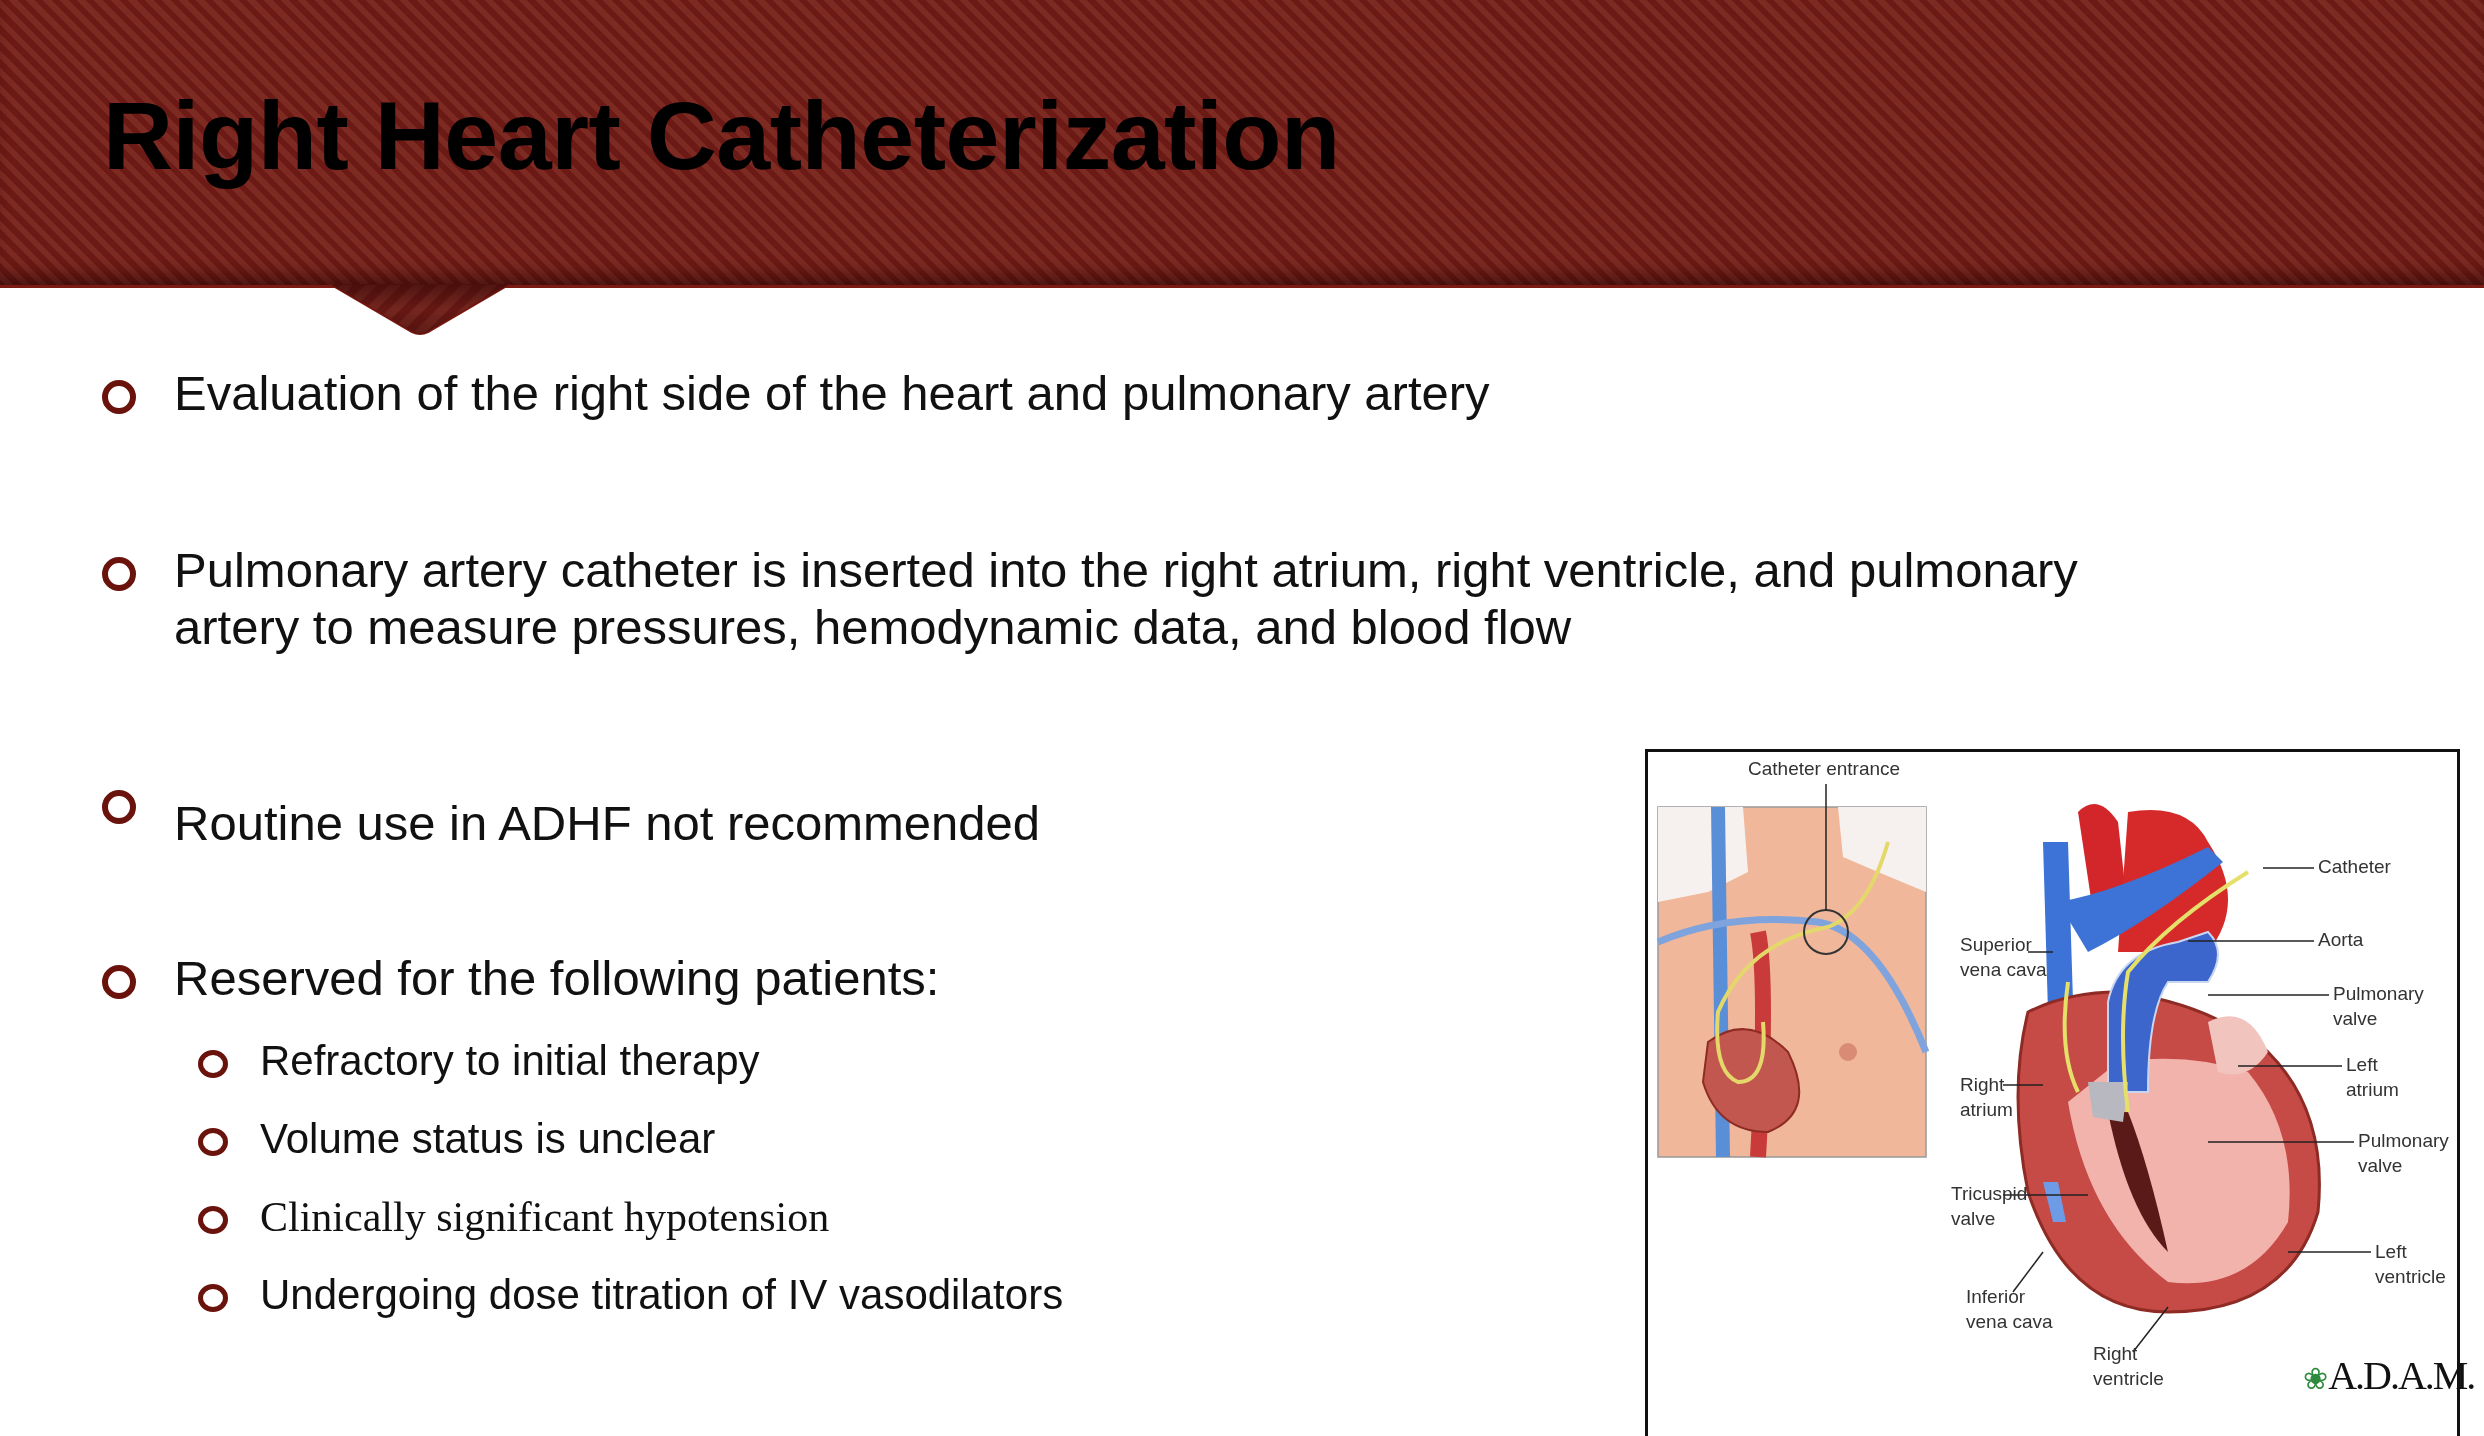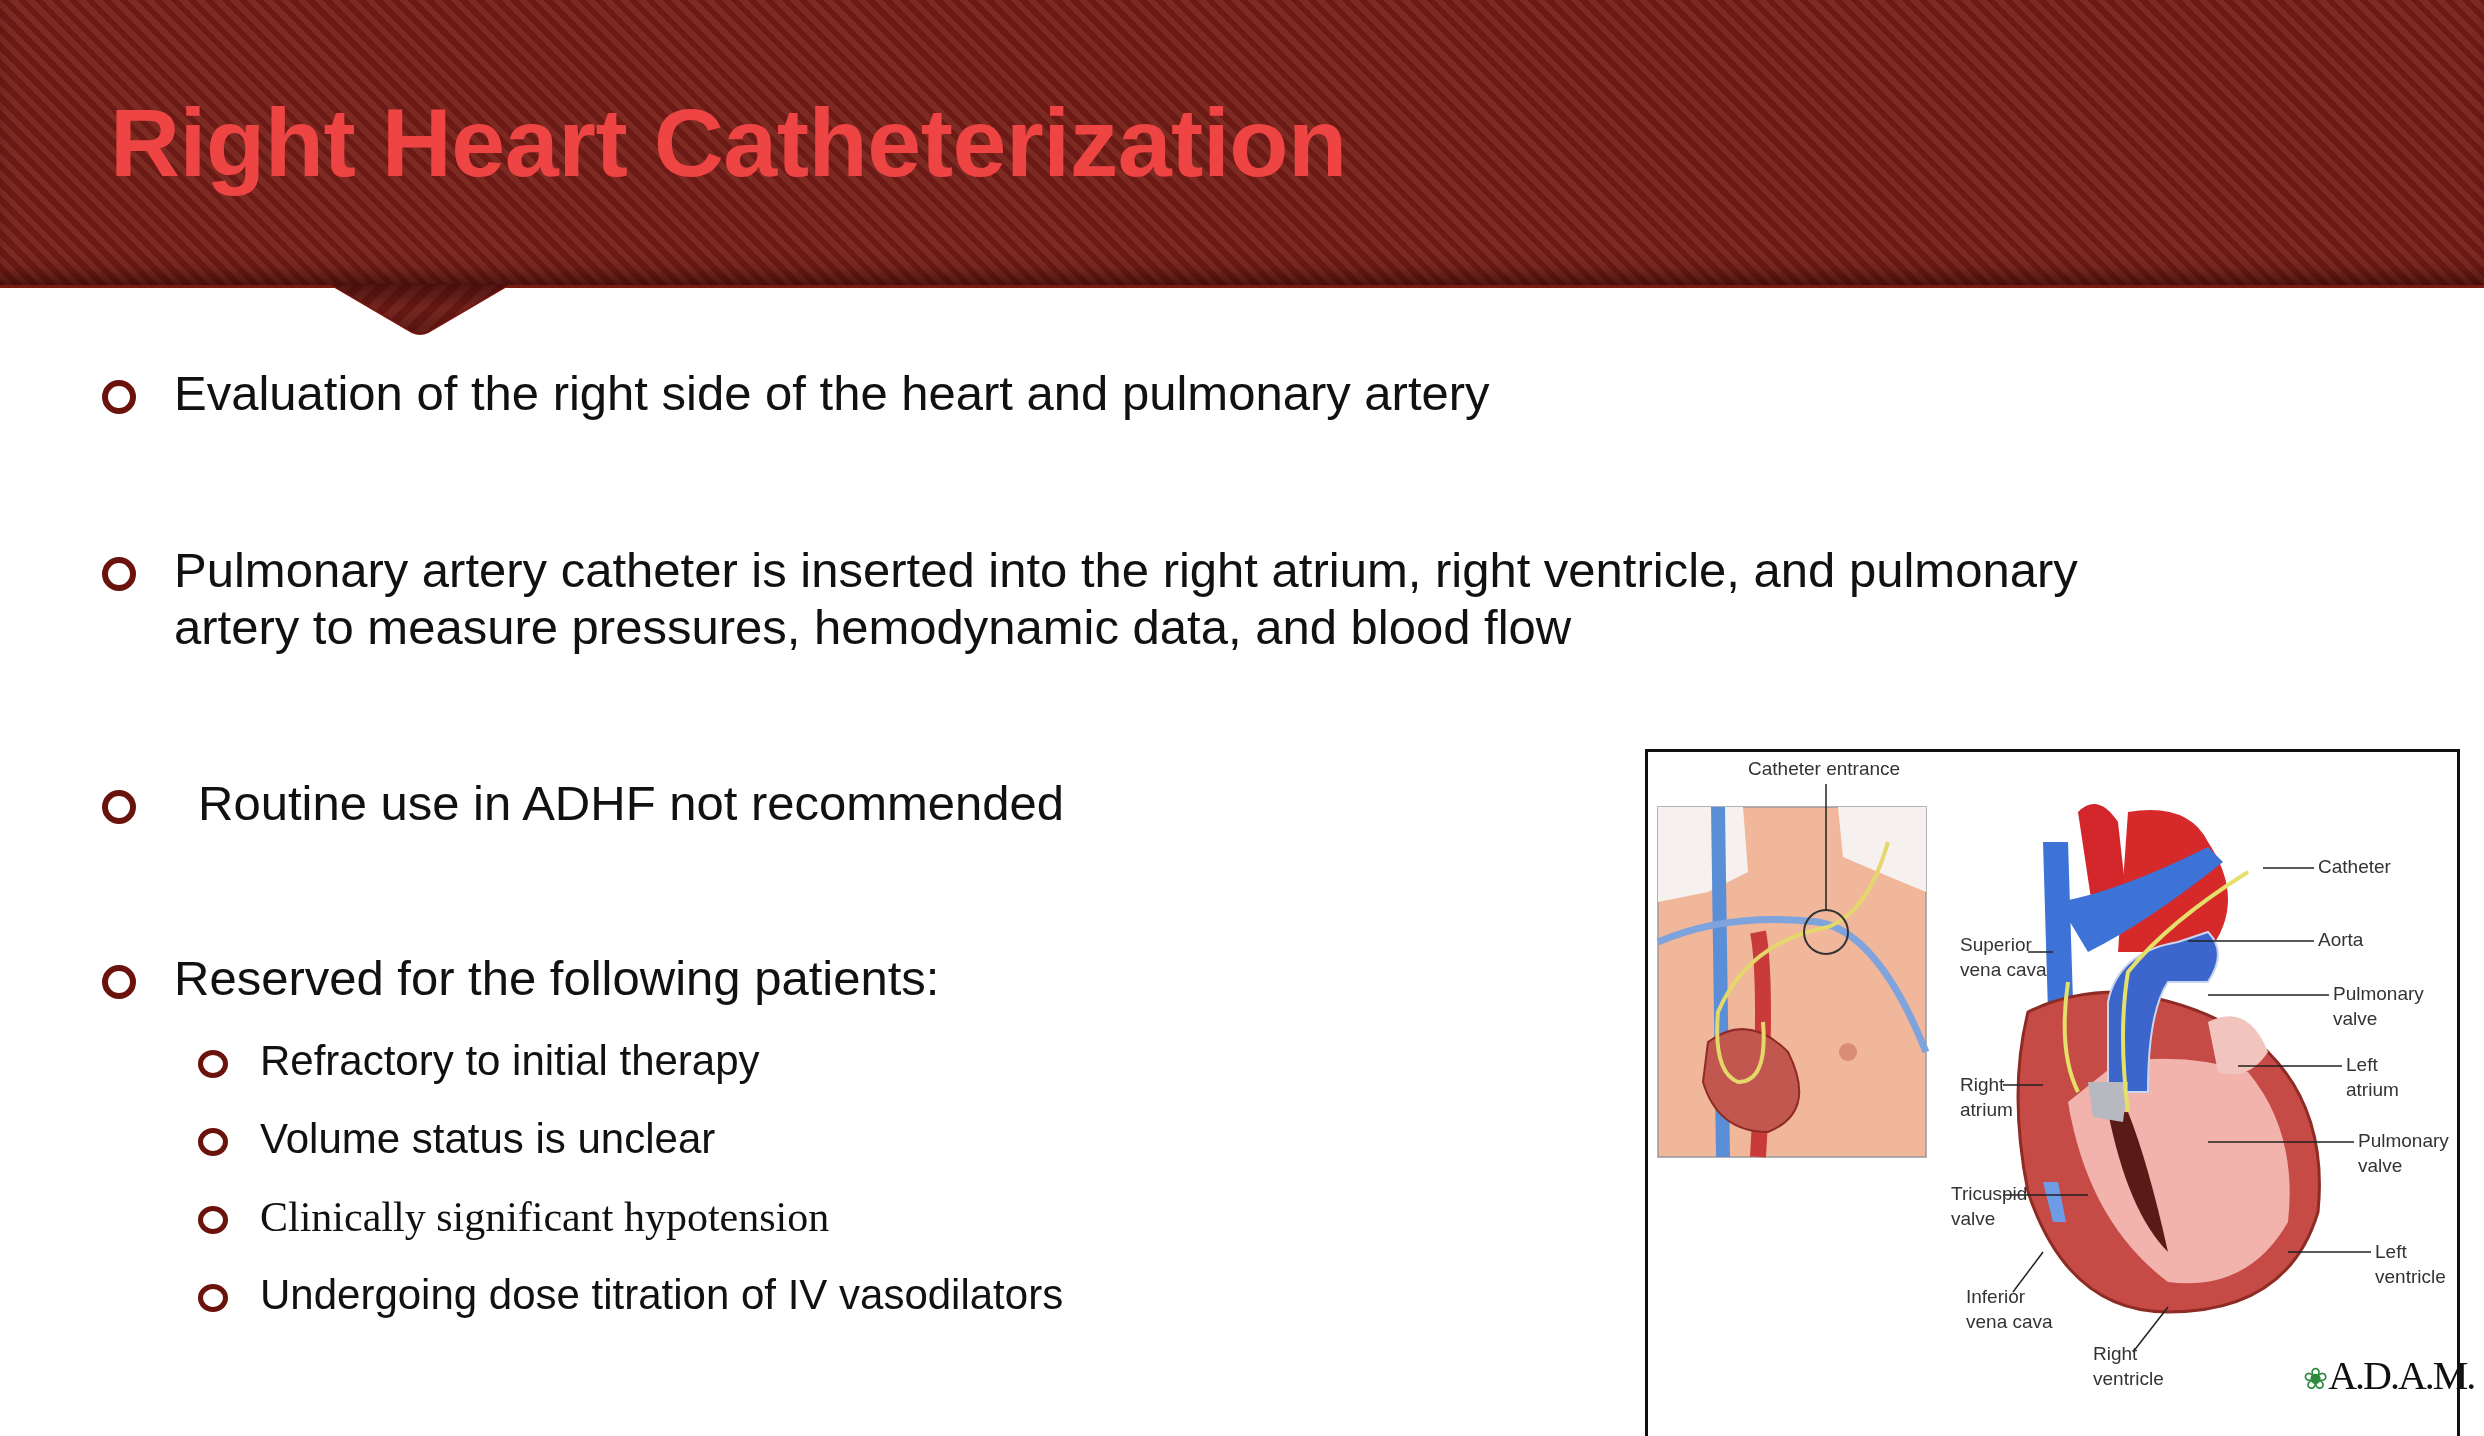--- a/index.html
+++ b/index.html
@@ -2,21 +2,21 @@
 <html><head>
 <meta charset="utf-8">
 <style>
   html, body { margin:0; padding:0; }
   body { width:2484px; height:1436px; position:relative; overflow:hidden; background:#ffffff; font-family:"Liberation Sans", sans-serif; }
   .header { position:absolute; left:0; top:0; width:2484px; height:288px;
     background: repeating-linear-gradient(45deg, #6c1a15 0px, #6c1a15 6px, #7c2a22 6px, #7c2a22 12px);
     box-shadow: inset 0 -22px 18px -10px rgba(30,0,0,0.55); }
   .header-edge { position:absolute; left:0; top:285px; width:2484px; height:3px; background:#7a1a12; }
   .pointer { position:absolute; left:330px; top:284px; width:180px; height:52px; }
-  .title { position:absolute; left:103px; top:78px; margin:7px; font-size:97px; font-weight:bold; color:#ef4444; letter-spacing:-0.5px; white-space:nowrap; line-height:116px; }
+  .title { position:absolute; left:103px; top:78px; margin:0; font-size:97px; font-weight:bold; color:#000000; letter-spacing:-0.5px; white-space:nowrap; line-height:116px; }
   .bullet { position:absolute; color:#111111; white-space:nowrap; }
   .lvl1 { left:174px; font-size:49px; line-height:57px; }
   .lvl2 { left:260px; font-size:42px; line-height:50px; }
   .circ { position:absolute; border-radius:50%; box-sizing:border-box; }
   .circ1 { width:34px; height:34px; border:6px solid #6a130d; }
   .circ2 { width:30px; height:28px; border:5px solid #6a130d; }
   .figure { position:absolute; left:1645px; top:749px; width:815px; height:728px; border:3px solid #111; box-sizing:border-box; background:#fff; }
   .fig-svg { position:absolute; left:0; top:0; }
   .lbl { position:absolute; font-size:19px; line-height:25px; color:#333; white-space:nowrap; }
   .adam { position:absolute; left:655px; top:600px; font-family:"Liberation Serif", serif; font-size:40px; color:#111; letter-spacing:-2px; }
@@ -46,21 +46,21 @@
 
 <div>
   <span class="circ circ1" style="left:102px; top:380px;"></span>
   <div class="bullet lvl1" style="top:365px;">Evaluation of the right side of the heart and pulmonary artery</div>
 
   <span class="circ circ1" style="left:102px; top:557px;"></span>
   <div class="bullet lvl1" style="top:542px;">Pulmonary artery catheter is inserted into the right atrium, right ventricle, and pulmonary</div>
   <div class="bullet lvl1" style="top:599px;">artery to measure pressures, hemodynamic data, and blood flow</div>
 
   <span class="circ circ1" style="left:102px; top:790px;"></span>
-  <div class="bullet lvl1" style="top:775px;margin-left:24px;">Routine use in ADHF not recommended</div>
+  <div class="bullet lvl1" style="top:795px;">Routine use in ADHF not recommended</div>
 
   <span class="circ circ1" style="left:102px; top:965px;"></span>
   <div class="bullet lvl1" style="top:950px;">Reserved for the following patients:</div>
 
   <span class="circ circ2" style="left:198px; top:1050px;"></span>
   <div class="bullet lvl2" style="top:1036px;">Refractory to initial therapy</div>
 
   <span class="circ circ2" style="left:198px; top:1128px;"></span>
   <div class="bullet lvl2" style="top:1114px;">Volume status is unclear</div>
 

